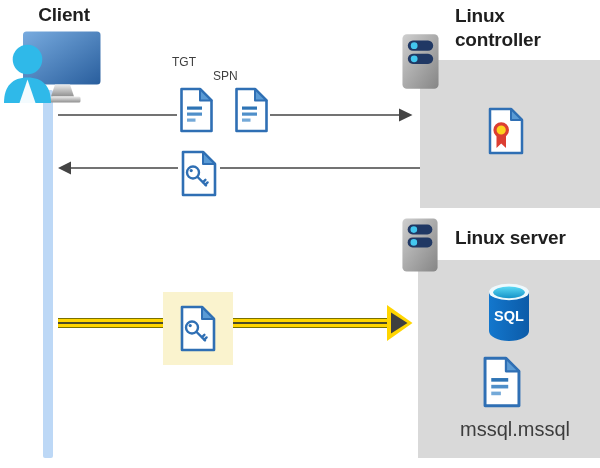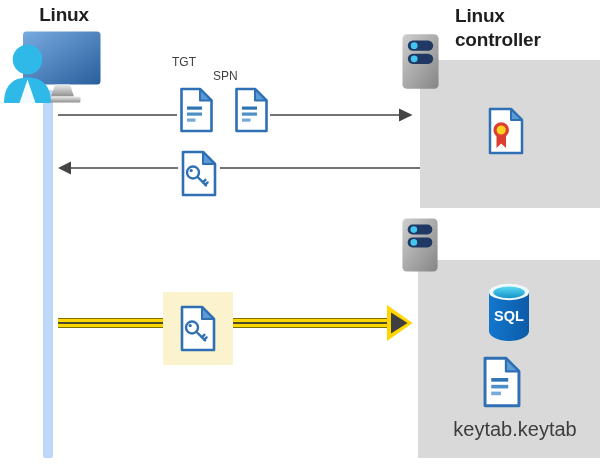--- a/index.html
+++ b/index.html
@@ -113,21 +113,21 @@
       <polygon points="387,305 412.5,323 387,341" fill="#ffd500"></polygon>
       <polygon points="391,312.5 407.5,323 391,333.5" fill="#3f3f3f"></polygon>
     </g>
   </svg>
 
   <div class="abs highlight" style="left:163px;top:292px;width:70px;height:73px;"></div>
   <svg class="abs icon" style="left:179px;top:305px;" width="38" height="47">
       <use href="#keydoc"></use>
     </svg>
 
-  <div class="abs lbl h" style="left:14px;top:3px;width:100px;text-align:center;">Linux</div>
+  <div class="abs lbl h" style="left:14px;top:3px;width:100px;text-align:center;">Client</div>
   <svg class="abs icon" style="left:3px;top:28px;" width="100" height="75" viewBox="0 0 100 75">
     <rect x="20" y="3.5" width="77.5" height="53" rx="3.5" fill="url(#gmon)"></rect>
     <polygon points="52,56.5 67,56.5 71,68.5 48,68.5" fill="url(#gstand)"></polygon>
     <rect x="44.5" y="68.5" width="33" height="6" rx="1.5" fill="url(#gstand)"></rect>
     <g>
       <path d="M1,75 C1,58 9.5,49.5 24.5,49.5 C39.5,49.5 48,58 48,75 Z" fill="#2fb9e9"></path>
       <circle cx="24.5" cy="31.5" r="14.8" fill="#2fb9e9"></circle>
       <polygon points="24.5,51.5 16.5,75 32.5,75" fill="#f4fbfe"></polygon>
     </g>
   </svg>
@@ -149,26 +149,27 @@
       <use href="#server"></use>
     </svg>
   <div class="abs lbl h" style="left:455px;top:4px;width:140px;">Linux controller</div>
   <svg class="abs icon" style="left:487px;top:107px;" width="37" height="48">
       <use href="#certdoc"></use>
     </svg>
 
   <svg class="abs icon" style="left:401px;top:217px;" width="38" height="56">
       <use href="#server"></use>
     </svg>
+  <div class="abs lbl h" style="left:455px;top:226px;width:145px;">Linux server</div>
 
   <svg class="abs icon" style="left:487px;top:282px;" width="44" height="60" viewBox="0 0 44 60">
     <path d="M2,10 V49 C2,54.5 11,59 22,59 C33,59 42,54.5 42,49 V10 Z" fill="url(#gsql)"></path>
     <ellipse cx="22" cy="10" rx="20" ry="8.2" fill="#eef9fd"></ellipse>
     <ellipse cx="22" cy="10.3" rx="15.8" ry="5.9" fill="url(#gcy)"></ellipse>
     <text x="22" y="38.5" text-anchor="middle" font-family="Liberation Sans, sans-serif" font-size="14.5" font-weight="bold" fill="#ffffff">SQL</text>
   </svg>
 
   <svg class="abs icon" style="left:481px;top:356px;" width="42" height="52">
       <use href="#doc"></use>
     </svg>
-  <div class="abs lbl file" style="left:430px;top:418px;width:170px;">keytab.keytab</div>
+  <div class="abs lbl file" style="left:430px;top:418px;width:170px;">mssql.mssql</div>
 
 </div>
 
 </body></html>

